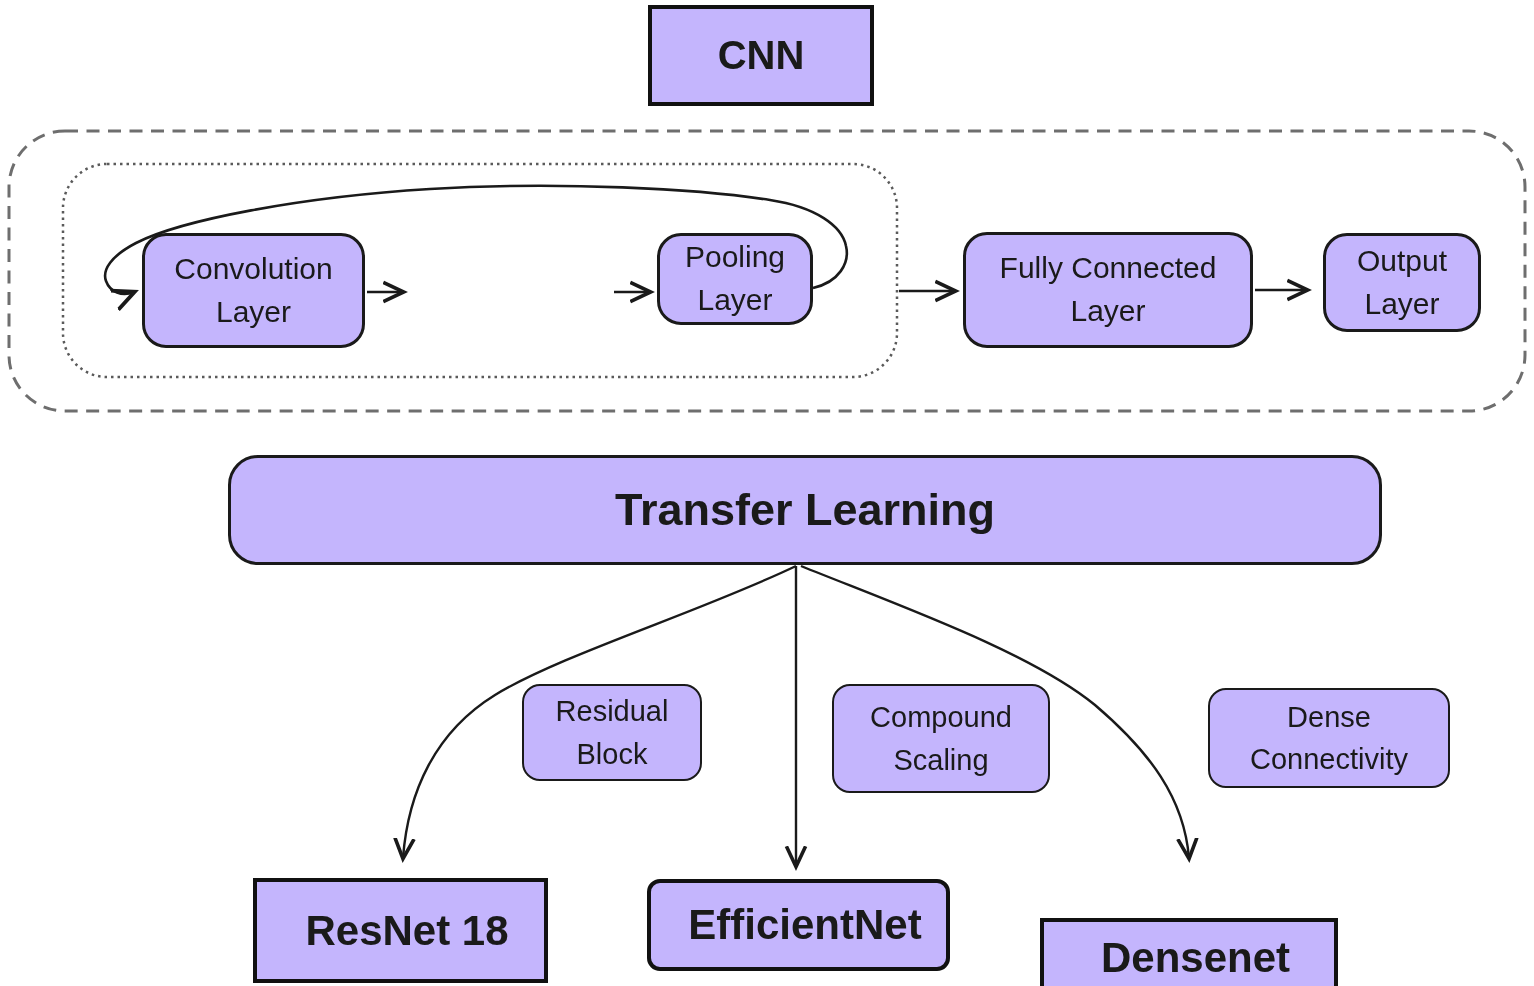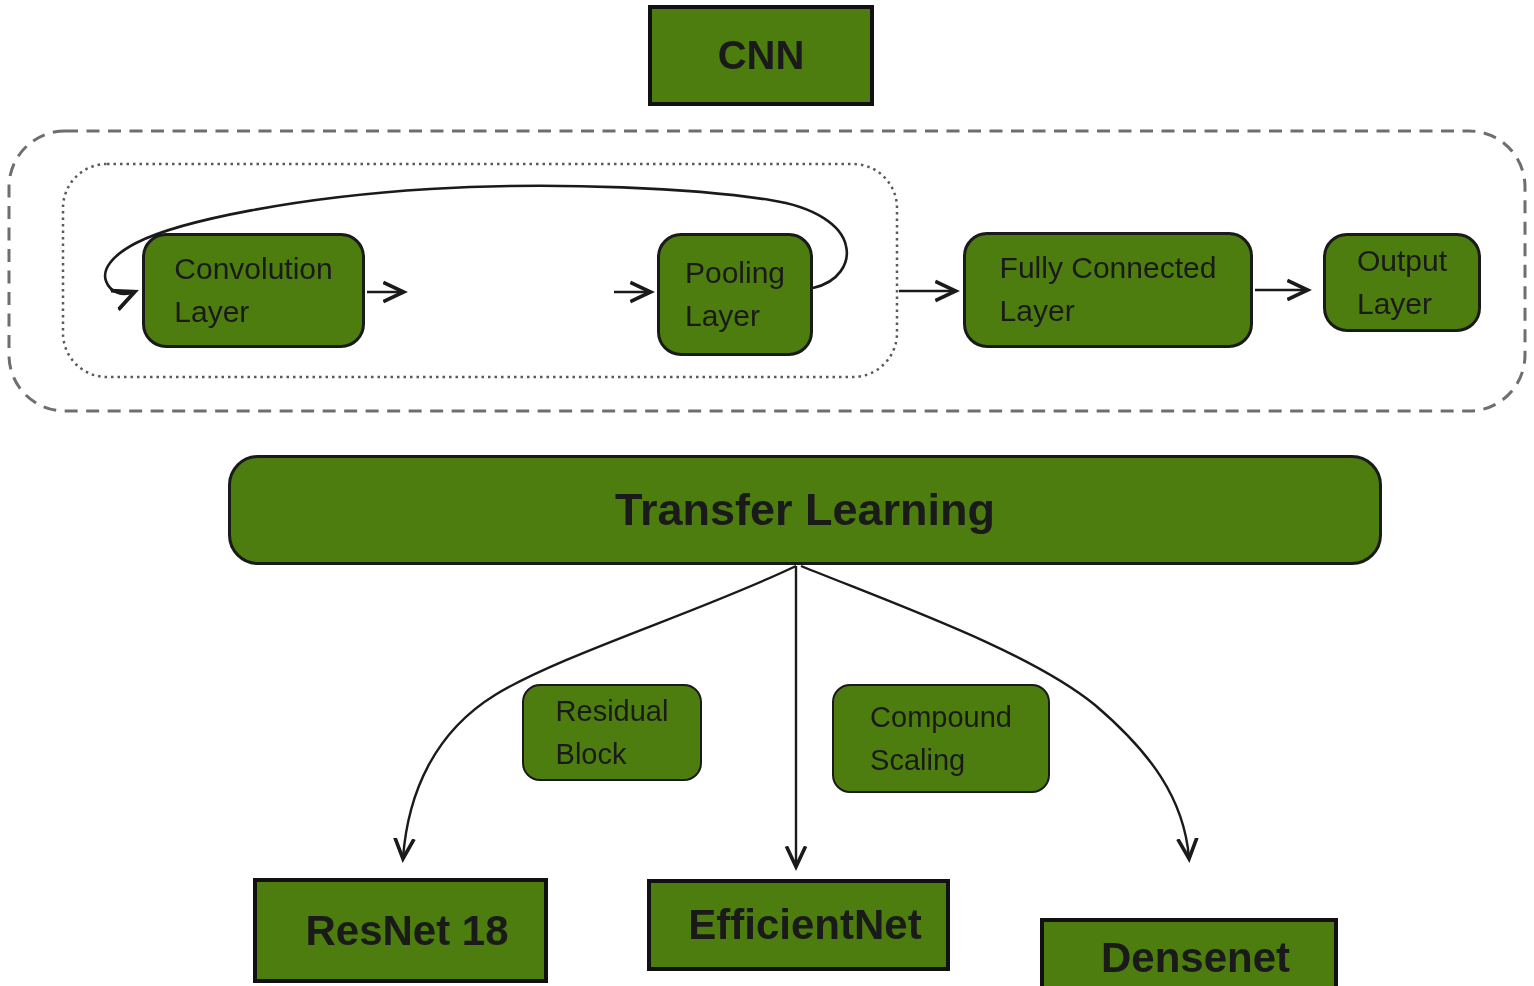--- a/index.html
+++ b/index.html
@@ -8,22 +8,23 @@
     width:1534px;height:986px;
     background:#ffffff;
     font-family:"Liberation Sans", sans-serif;
     color:#1a1a1a;
     overflow:hidden;
   }
   #wires{position:absolute;left:0;top:0;width:1534px;height:986px;}
   .box{
     position:absolute;
     display:flex;align-items:center;justify-content:center;
+    text-align:center;
     white-space:pre-line;
-    background:#4d7c0f;
+    background:#c4b5fd;
     box-sizing:border-box;
     color:#1a1a1a;
     line-height:1.42;
   }
   .sq{border:4px solid #111111;}              
   .rnd{border:3px solid #1a1a1a;border-radius:24px;font-size:30px;}
   .lbl{border:2px solid #1a1a1a;border-radius:18px;font-size:29px;line-height:1.45;margin-left:19px;}
   .title-box{font-size:40px;font-weight:bold;}
   .model-box{font-size:42px;font-weight:bold;padding-left:13px;}
   .tl-box{border:3px solid #1a1a1a;border-radius:30px;font-size:45px;font-weight:bold;}
@@ -65,37 +66,39 @@
              C 900 606, 1030 652, 1095 705
              C 1150 752, 1184 798, 1189 858" fill="none" stroke="#1a1a1a" stroke-width="2.4" marker-end="url(#arrow)"></path>
   </svg>
 
   <div class="box sq title-box" style="left:648px;top:5px;width:226px;height:101px;">CNN</div>
 
   <div class="box rnd" style="left:142px;top:233px;width:223px;height:115px;">Convolution
 Layer</div>
 
 
-  <div class="box rnd" style="left:657px;top:233px;width:156px;height:123px;">Pooling
+  <div class="box rnd" style="left:657px;top:233px;width:156px;height:92px;">Pooling
 Layer</div>
 
   <div class="box rnd" style="left:963px;top:232px;width:290px;height:116px;">Fully Connected
 Layer</div>
 
   <div class="box rnd" style="left:1323px;top:233px;width:158px;height:99px;">Output
 Layer</div>
 
   <div class="box tl-box" style="left:228px;top:455px;width:1154px;height:110px;">Transfer Learning</div>
 
   <div class="box lbl" style="left:503px;top:684px;width:180px;height:97px;">Residual
 Block</div>
 
   <div class="box lbl" style="left:813px;top:684px;width:218px;height:109px;">Compound
 Scaling</div>
 
+  <div class="box lbl" style="left:1189px;top:688px;width:242px;height:100px;">Dense
+Connectivity</div>
 
   <div class="box sq model-box" style="left:253px;top:878px;width:295px;height:105px;">ResNet 18</div>
 
-  <div class="box sq model-box" style="left:647px;top:879px;width:303px;height:92px;">EfficientNet</div>
+  <div class="box sq model-box" style="left:647px;top:879px;width:303px;height:92px;border-radius:13px;">EfficientNet</div>
 
   <div class="box sq model-box" style="left:1040px;top:878px;width:298px;height:80px;margin-top:40px;">Densenet</div>
 
 </div>
 
 </body></html>

